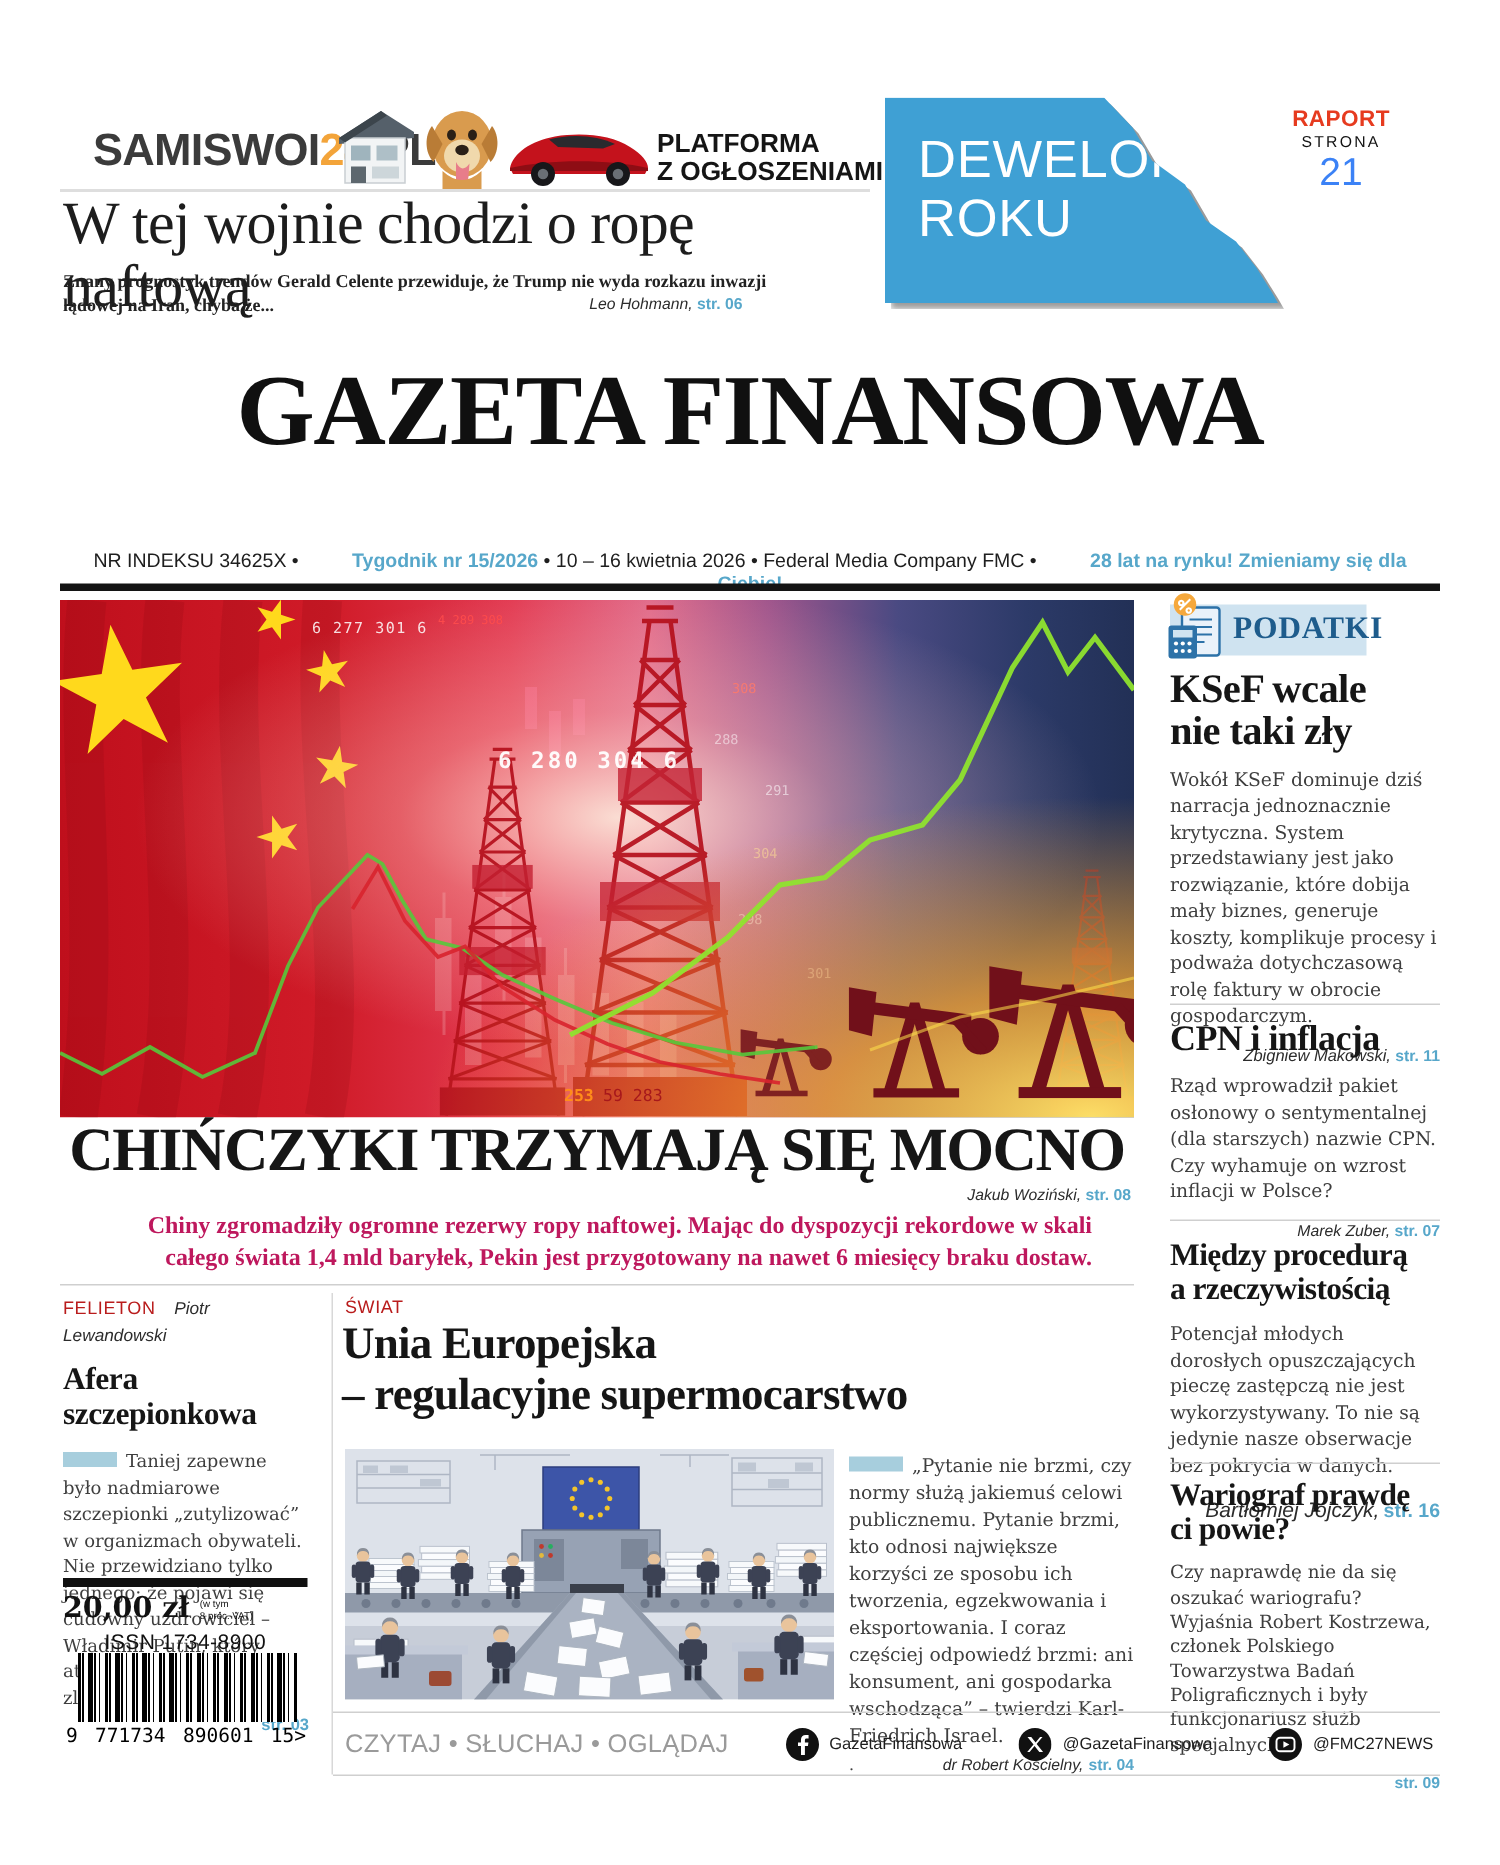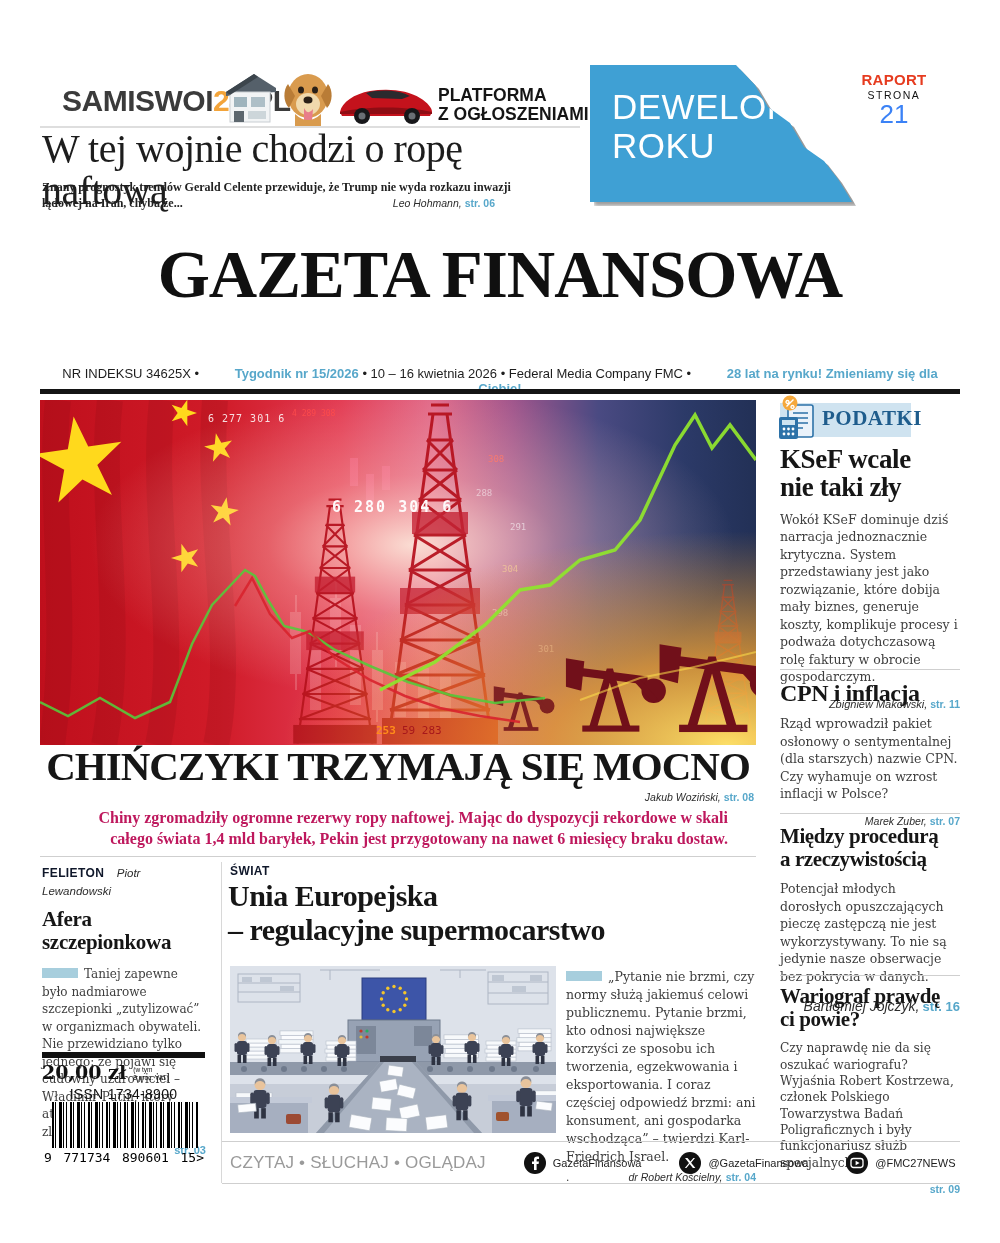--- a/index.html
+++ b/index.html
@@ -4,21 +4,21 @@
 <style>
   html,body{margin:0;padding:0;background:#fff;}
   #page{position:relative;width:1000px;height:1243px;background:#fff;overflow:hidden;
         font-family:"Liberation Sans",sans-serif;color:#222;}
   .abs{position:absolute;}
   .serif{font-family:"Liberation Serif","DejaVu Serif",serif;}
   .bodyserif{font-family:"DejaVu Serif",serif;}
   .rule{background:#cfcfcf;height:1px;}
   .page-link{color:#57a7ca;font-weight:700;font-family:"Liberation Sans",sans-serif;}
   .author{font-style:italic;font-family:"Liberation Sans",sans-serif;color:#2c2c2c;}
-  .kicker{font-weight:700;font-size:12px;letter-spacing:.4px;color:#0f172a;}
+  .kicker{font-weight:400;font-size:12px;letter-spacing:.4px;color:#b91c1c;}
   .lead-block{display:inline-block;width:36px;height:10px;background:#a7cedd;margin-right:6px;}
   
   .logo{left:62px;top:84px;font-size:30px;font-weight:800;letter-spacing:-.5px;color:#3b3b3b;}
   .logo .num{color:#f3a43a;}
   .platform{left:438px;top:86px;font-size:17.5px;font-weight:800;line-height:1.1;color:#151515;}
   .ad-rule{left:40px;top:126px;width:540px;height:2px;background:#dedede;}
   
   .top-headline{left:42px;top:128px;width:545px;font-size:40px;line-height:1.05;color:#1d1d1d;letter-spacing:-.5px;}
   .top-deck{left:42px;top:180px;width:478px;font-size:12px;font-weight:700;line-height:1.32;color:#222;}
   .top-byline{left:330px;top:197px;width:165px;text-align:right;font-size:10.5px;}

